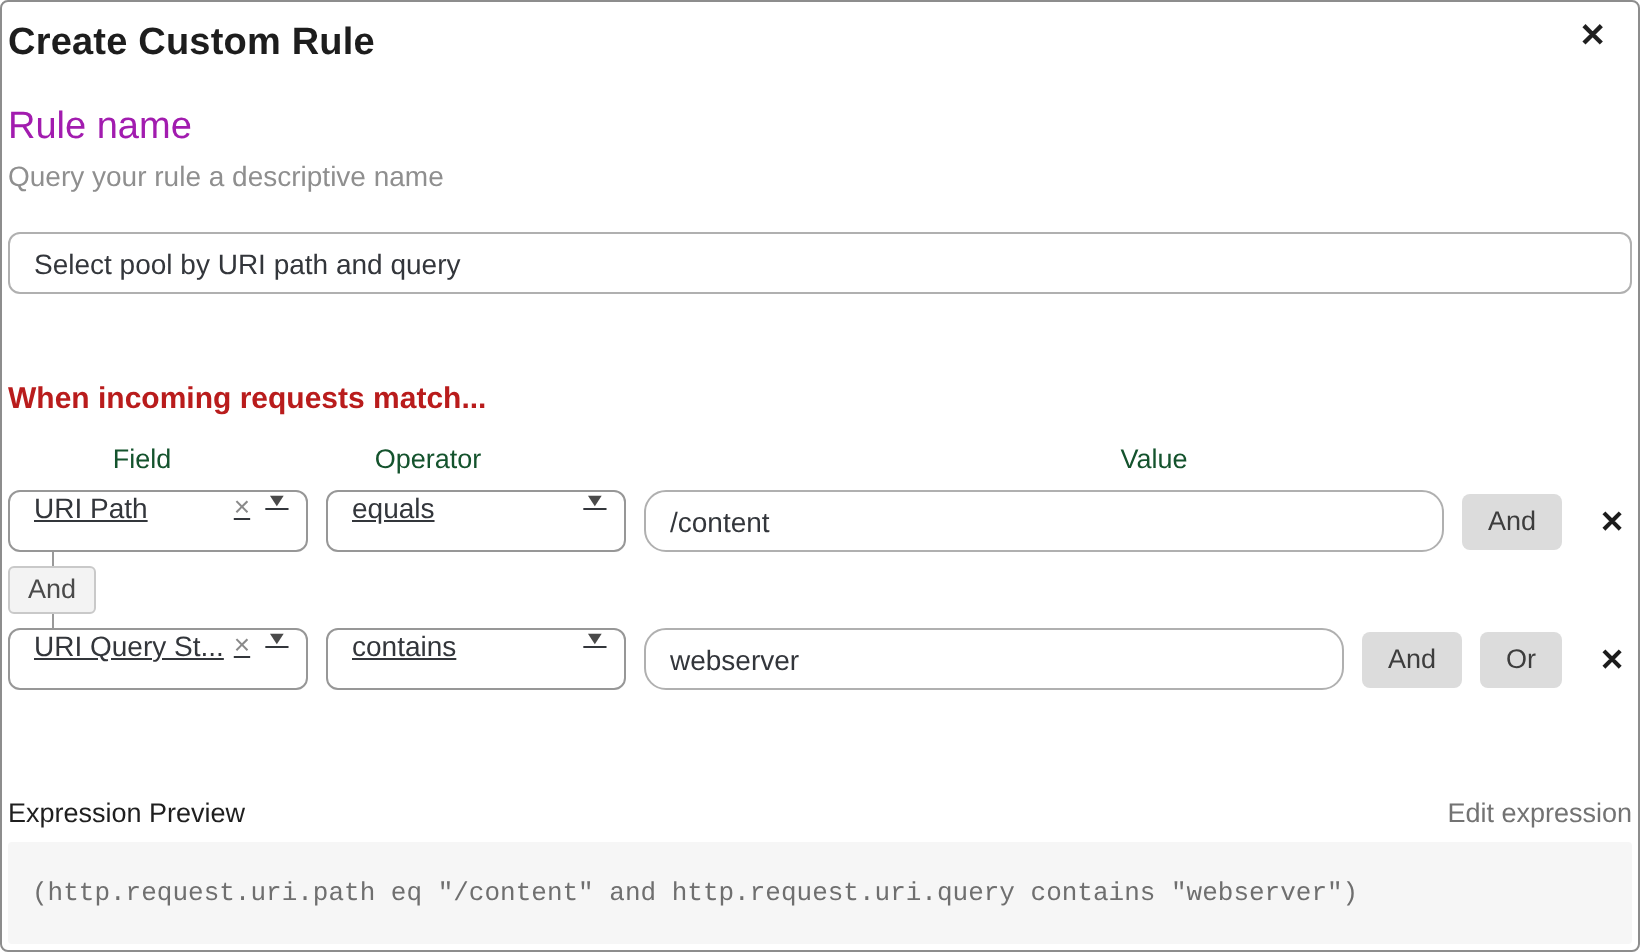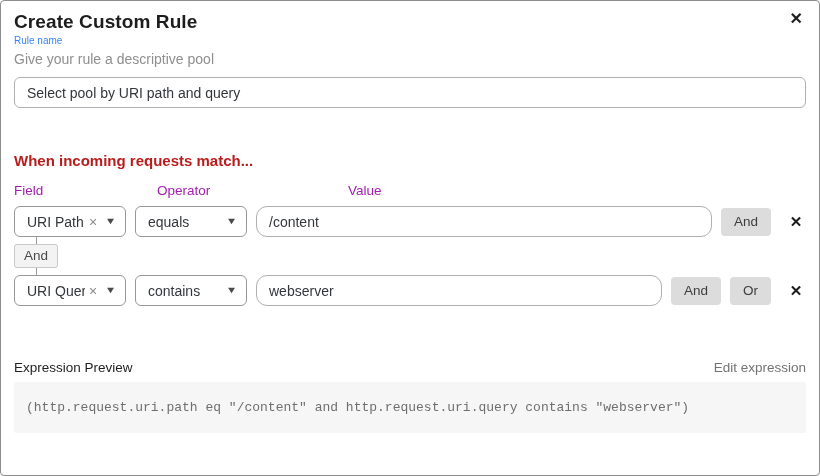--- a/index.html
+++ b/index.html
@@ -8,99 +8,101 @@
     font-family: "Liberation Sans", sans-serif;
     width: 820px;
   }
   .modal {
     width: 820px;
     height: 476px;
     background: #fff;
     border: 1px solid #8d8d8d;
     border-radius: 4px;
     position: relative;
-    padding: 0 13px;
+    padding: 0 3px;
   }
   .modal-header { padding-top: 10px; }
   .modal-title {
     font-size: 19px;
     font-weight: 700;
     color: #1d1d1d;
     letter-spacing: .1px;
   }
   .close-btn {
     position: absolute;
     top: 6px;
     right: 12px;
     font-size: 16px;
     font-weight: 700;
     color: #1f1f1f;
     padding: 4px;
     cursor: pointer;
     line-height: 1;
   }
   .rule-label {
-    margin-top: 2px;
-    font-size: 10px;
-    color: #3b82f6;
+    margin-top: 20px;
+    font-size: 19px;
+    color: #a21caf;
   }
   .rule-hint {
     margin-top: 5px;
     font-size: 14px;
     color: #8f8f8f;
   }
   .text-input {
     display: block;
     height: 31px;
     border: 1px solid #b0b0b0;
     border-radius: 6px;
     padding: 0 12px;
     font-family: "Liberation Sans", sans-serif;
     font-size: 14px;
     color: #33363b;
     outline: none;
     background: #fff;
   }
   .rule-name-input {
-    margin-top: 10px;
+    margin-top: 20px;
     width: 100%;
   }
   .match-heading {
     margin-top: 44px;
     font-size: 15px;
     font-weight: 700;
     color: #b91c1c;
   }
   .col-labels {
     margin-top: 14px;
     display: flex;
     gap: 9px;
     font-size: 13.5px;
-    color: #a21caf;
+    color: #14532d;
+    text-align: center;
   }
   .col-labels .w-dd { width: 134px; }
   .col-labels .w-val { flex: 1; margin-left: 48px; }
   .cond-row {
     display: flex;
     align-items: center;
     gap: 9px;
   }
   .row-1 { margin-top: 8px; }
   .dd {
-    width: 112px;
+    width: 150px;
     height: 31px;
     border: 1px solid #979797;
     border-radius: 6px;
     background: #fff;
     display: flex;
-    align-items: center;
+    align-items: flex-start;
     padding: 0 10px 0 12px;
     font-size: 14px;
     color: #33363b;
     cursor: pointer;
+    text-decoration: underline;
   }
   .dd-label { flex: 1; white-space: nowrap; overflow: hidden; }
   .dd-clear {
     color: #8a8a8a;
     font-size: 14px;
     margin: 0 9px 0 4px;
     line-height: 1;
     cursor: pointer;
   }
   .dd-caret {
@@ -180,21 +182,21 @@
 <body>
 
 <div class="modal">
 
   <div class="modal-header">
     <div class="modal-title">Create Custom Rule</div>
     <div class="close-btn">✕</div>
   </div>
 
   <div class="rule-label">Rule name</div>
-  <div class="rule-hint">Give your rule a descriptive pool</div>
+  <div class="rule-hint">Query your rule a descriptive name</div>
   <input class="text-input rule-name-input" type="text" value="Select pool by URI path and query" style="">
 
   <div class="match-heading">When incoming requests match...</div>
 
   <div class="col-labels">
     <span class="w-dd">Field</span>
     <span class="w-dd">Operator</span>
     <span class="w-val">Value</span>
   </div>
 

